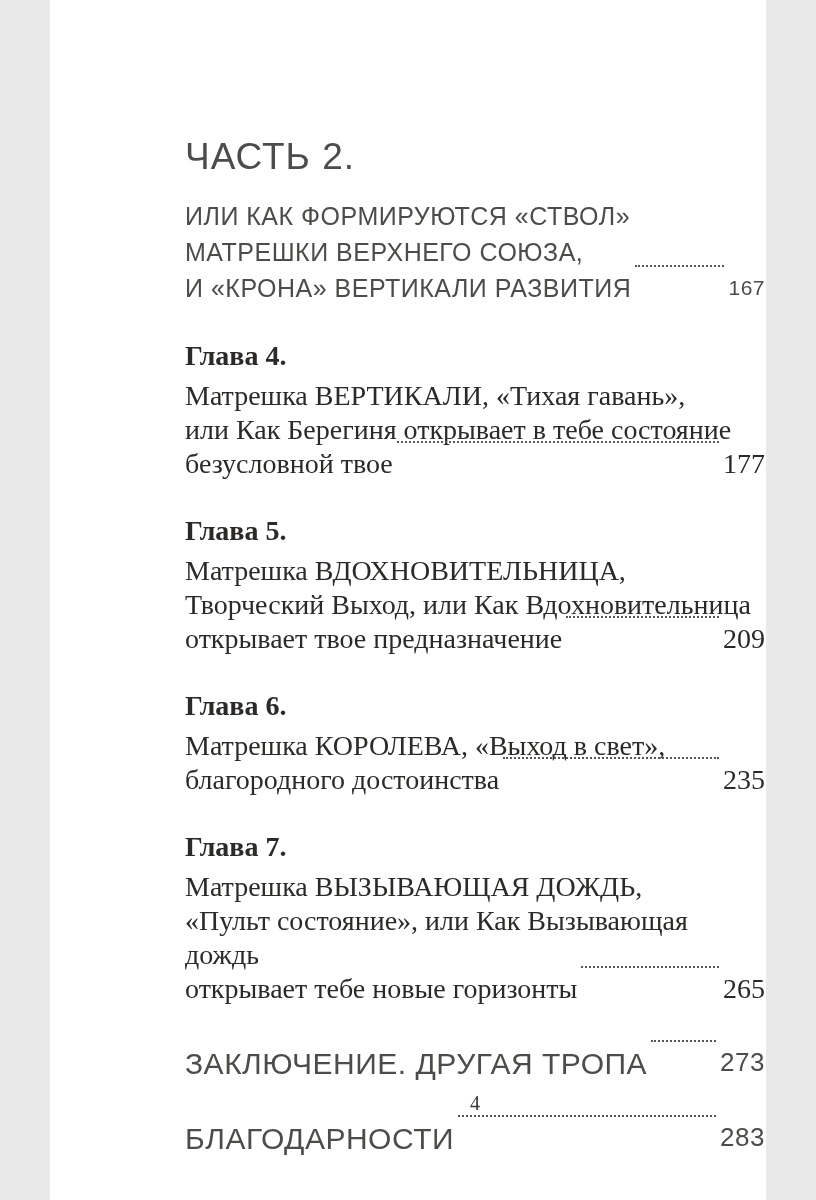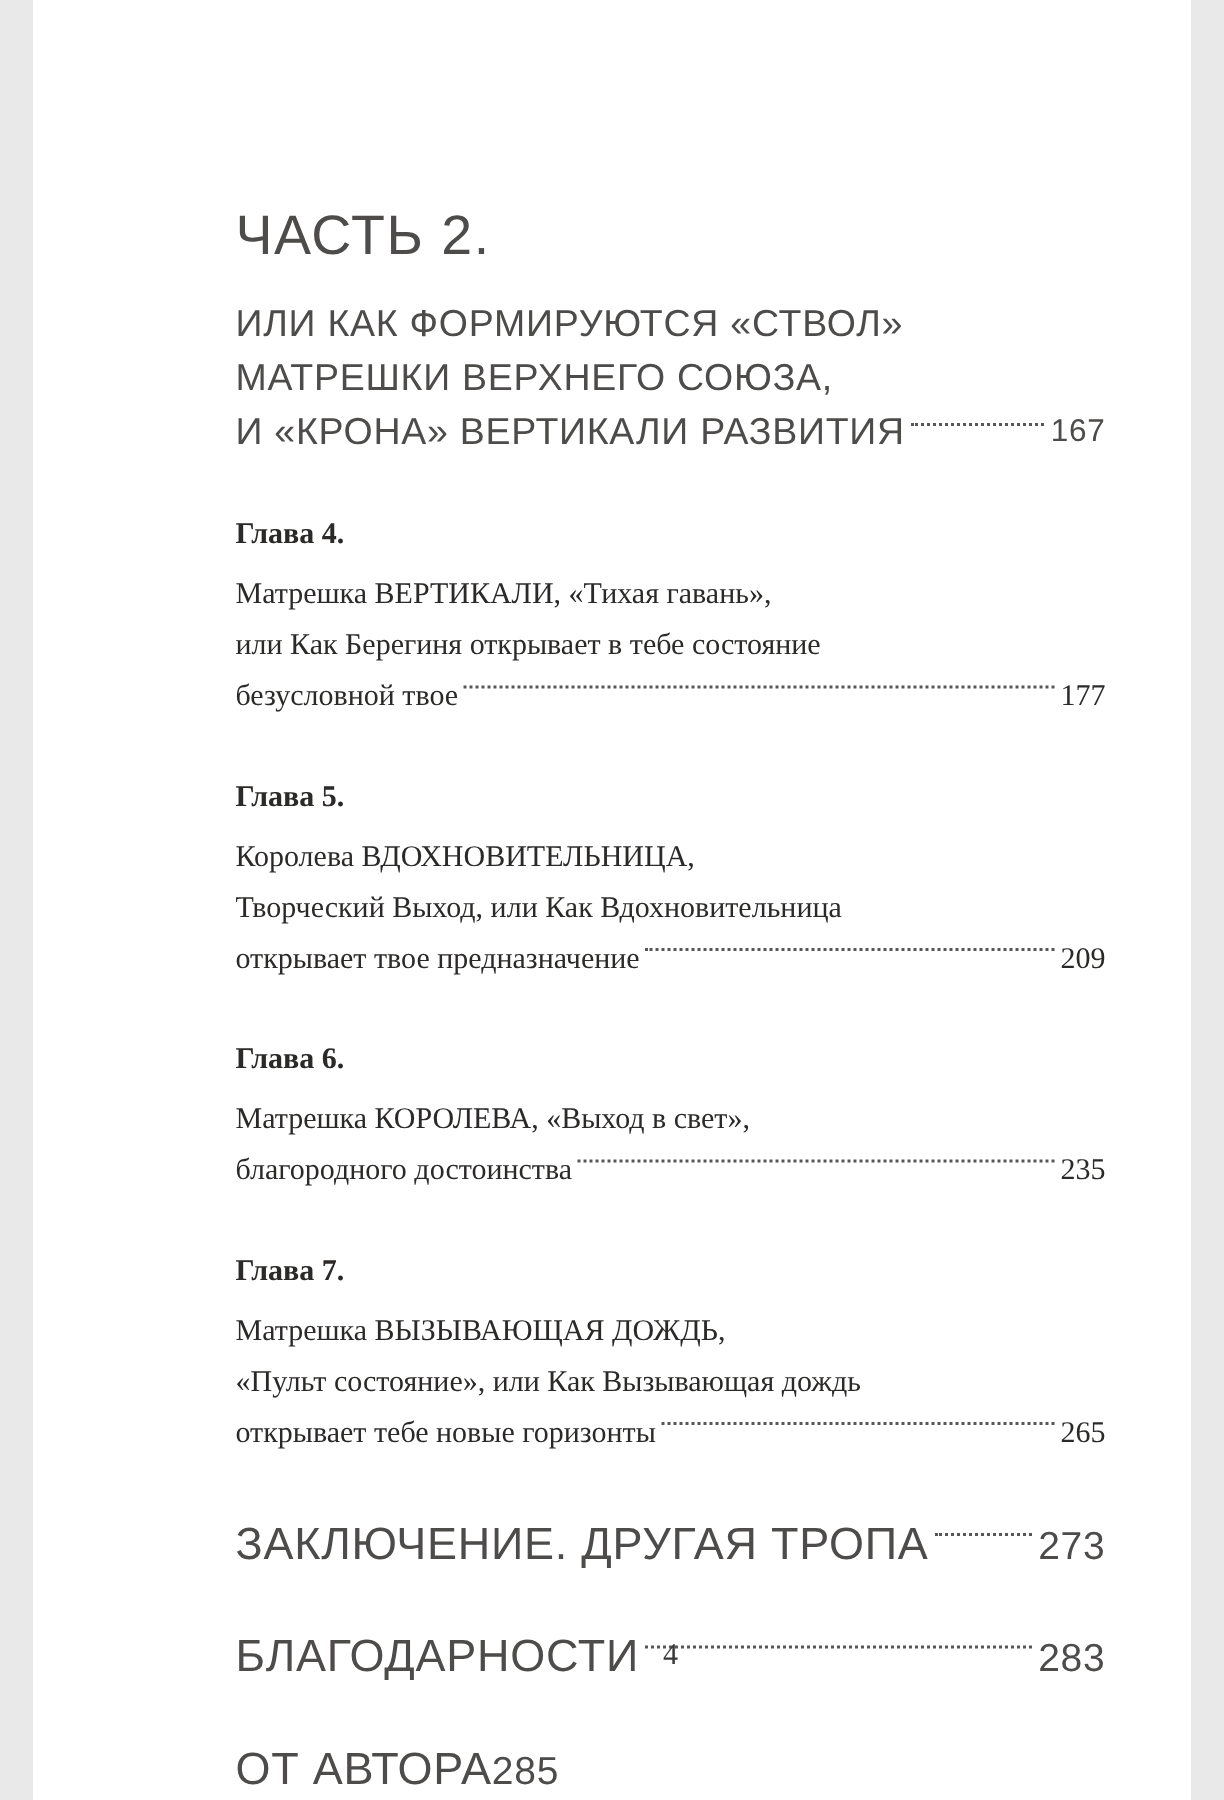--- a/index.html
+++ b/index.html
@@ -1,19 +1,19 @@
 <!DOCTYPE html>
 <html lang="ru"><head>
 <meta charset="utf-8">
 <style>
   * { margin: 0; padding: 0; box-sizing: border-box; }
   html, body { background: #e9e9e9; }
   .page {
     position: relative;
-    width: 772px;
+    width: 716px;
     height: 1200px;
     background: #ffffff;
     margin: 0 auto;
     overflow: hidden;
     font-family: "Liberation Serif", serif;
     color: #2b2a28;
   }
   .content {
     position: absolute;
     left: 135px;
@@ -31,42 +31,42 @@
     font-size: 37px;
     letter-spacing: 1px;
     margin-bottom: 20px;
   }
   .part-line {
     font-size: 25px;
     line-height: 36px;
   }
   .row {
     display: flex;
-    align-items: center;
+    align-items: flex-start;
   }
   .leader {
     flex: 1 1 auto;
     border-bottom: 2px dotted #585755;
     margin: 0 4px;
     transform: translateY(-5px);
     min-width: 20px;
   }
   .leader.fine {
     border-bottom-width: 2px;
   }
   .page-ref {
     white-space: nowrap;
   }
   .part-page {
     font-size: 21px;
   }
   
   .chapter {
     margin-top: 33px;
-    font-size: 20px;
+    font-size: 28px;
     line-height: 34px;
   }
   .chapter-label {
     font-weight: bold;
     margin-bottom: 6px;
   }
   .chapter-line { }
   .chapter .leader { transform: translateY(-6px); }
   
   .end-section {
@@ -109,21 +109,21 @@
       <div class="chapter-line">или Как Берегиня открывает в тебе состояние</div>
       <div class="row chapter-line">
         <span>безусловной твое</span>
         <span class="leader"></span>
         <span class="page-ref">177</span>
       </div>
     </div>
 
     <div class="chapter">
       <div class="chapter-label">Глава 5.</div>
-      <div class="chapter-line">Королева ВДОХНОВИТЕЛЬНИЦА,</div>
+      <div class="chapter-line">Матрешка ВДОХНОВИТЕЛЬНИЦА,</div>
       <div class="chapter-line">Творческий Выход, или Как Вдохновительница</div>
       <div class="row chapter-line">
         <span>открывает твое предназначение</span>
         <span class="leader"></span>
         <span class="page-ref">209</span>
       </div>
     </div>
 
     <div class="chapter">
       <div class="chapter-label">Глава 6.</div>

